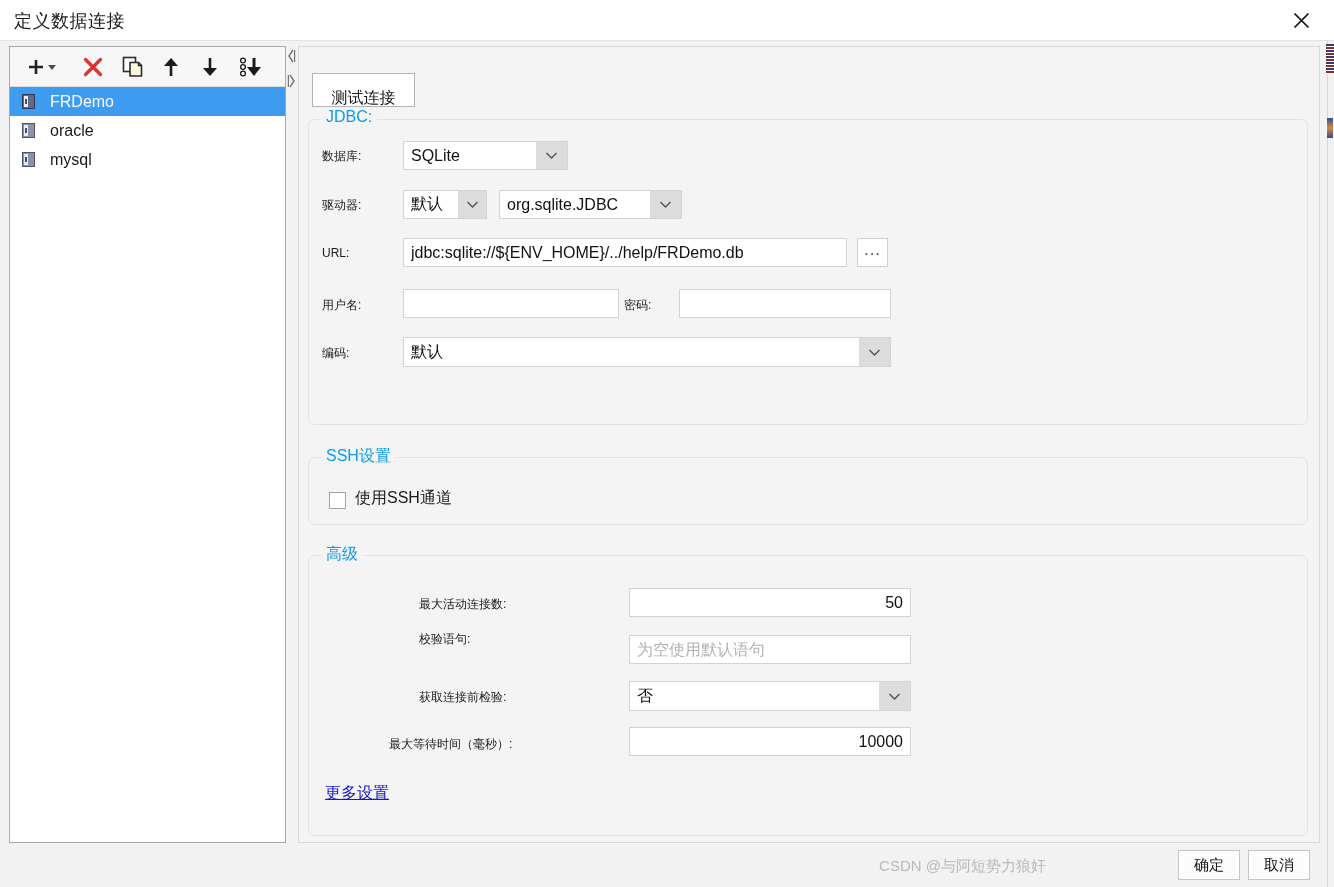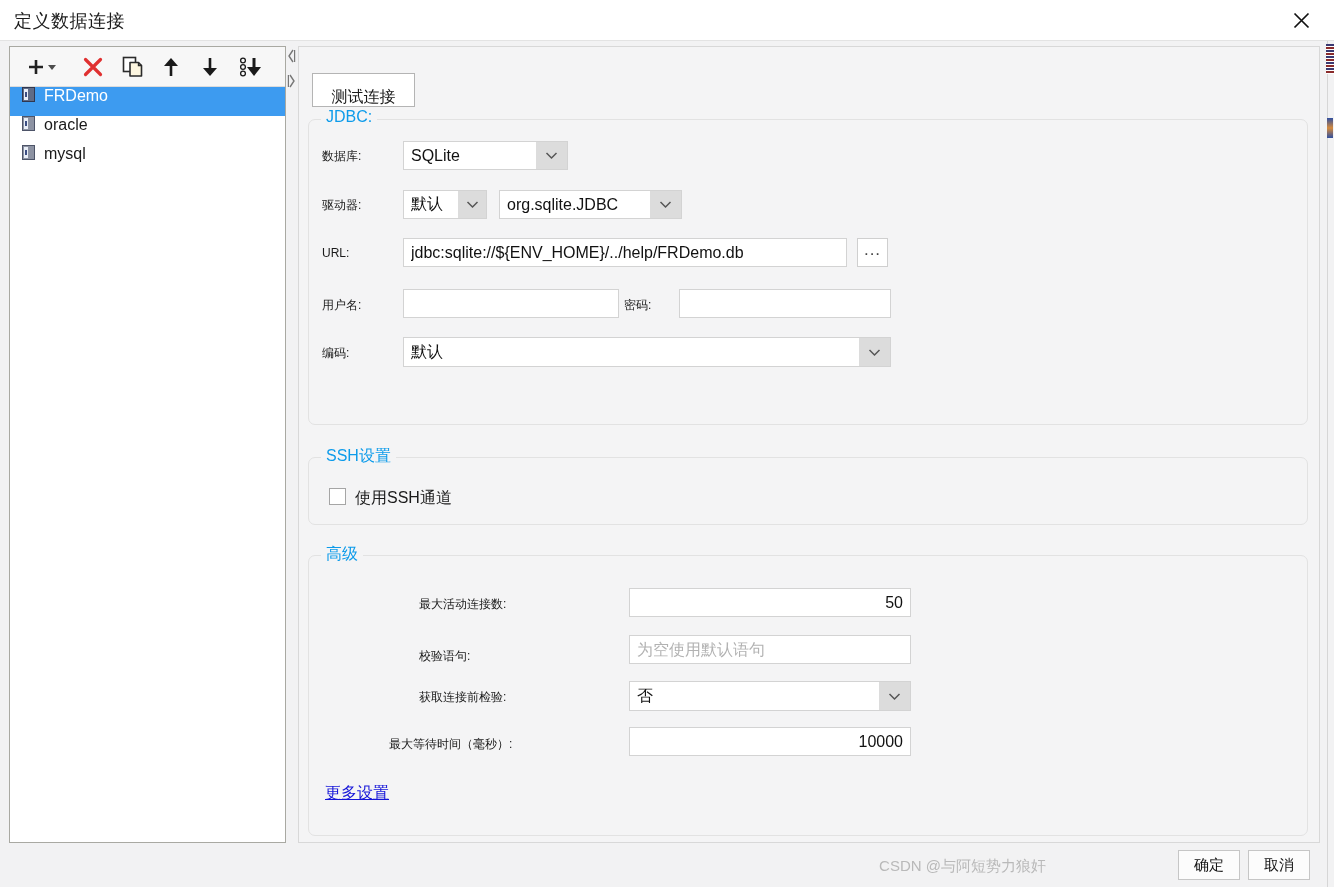--- a/index.html
+++ b/index.html
@@ -97,25 +97,27 @@
 
   .conn-list {
     position: absolute;
     left: 0; top: 40px;
     right: 0; bottom: 0;
     background: #ffffff;
     overflow: hidden;
   }
   .conn-item {
     display: flex;
+    align-items: center;
     height: 29px;
     padding-left: 12px;
     font-size: 16px;
     color: #1a1a1a;
     cursor: pointer;
+    gap: 6px;
   }
   .conn-item.selected {
     background: #3d9bf0;
     color: #ffffff;
   }
   .conn-item .db-icon {
     width: 13px; height: 15px;
     margin-right: 9px;
     flex: none;
   }
@@ -143,21 +145,21 @@
     background: #f4f4f5;
     border: 1px solid #d8d8d8;
   }
 
   
   .btn {
     background: #ffffff;
     border: 1px solid #b4b4b4;
     font-size: 16px;
     color: #1a1a1a;
-    font-family: Liberation Mono, monospace;
+    font-family: Liberation Sans, sans-serif;
     cursor: pointer;
     padding: 16px;
     line-height: 1;
   }
 
   .fieldset {
     position: absolute;
     border: 1px solid #e2e2e2;
     border-radius: 7px;
     background: transparent;
@@ -232,21 +234,21 @@
     color: #444;
     letter-spacing: 1px;
     cursor: pointer;
     line-height: 1;
     padding-bottom: 6px;
   }
 
   .chk-row {
     position: absolute;
     display: flex;
-    align-items: flex-start;
+    align-items: flex-end;
     cursor: pointer;
   }
   .chk-box {
     width: 17px; height: 17px;
     border: 1px solid #a5a5a5;
     background: #ffffff;
     margin-right: 9px;
     flex: none;
   }
   .chk-label { font-size: 16px; color: #1a1a1a; white-space: nowrap; }
@@ -473,21 +475,21 @@
         <span class="chk-label">使用SSH通道</span>
       </div>
     </div>
 
     <div class="fieldset" style="left:9px;top:508px;width:1000px;height:281px;">
       <span class="fs-legend">高级</span>
 
       <span class="lbl" style="left:110px;top:40px;width:200px;">最大活动连接数:</span>
       <input class="txt num" style="left: 320px; top: 32px; width: 282px; height: 29px;" value="50">
 
-      <span class="lbl" style="left:110px;top:92px;width:200px;">校验语句:</span>
+      <span class="lbl" style="left:110px;top:75px;width:200px;">校验语句:</span>
       <input class="txt" style="left: 320px; top: 79px; width: 282px; height: 29px;" placeholder="为空使用默认语句">
 
       <span class="lbl" style="left:110px;top:133px;width:200px;">获取连接前检验:</span>
       <div class="combo" style="left:320px;top:125px;width:282px;height:30px;">
         <span class="cval">否</span>
         <span class="carrow">
           <svg width="13" height="9" viewBox="0 0 13 9" aria-hidden="true">
             <path d="M1.5 2 L6.5 7 L11.5 2" fill="none" stroke="#555" stroke-width="1.5"></path>
           </svg>
         </span>

